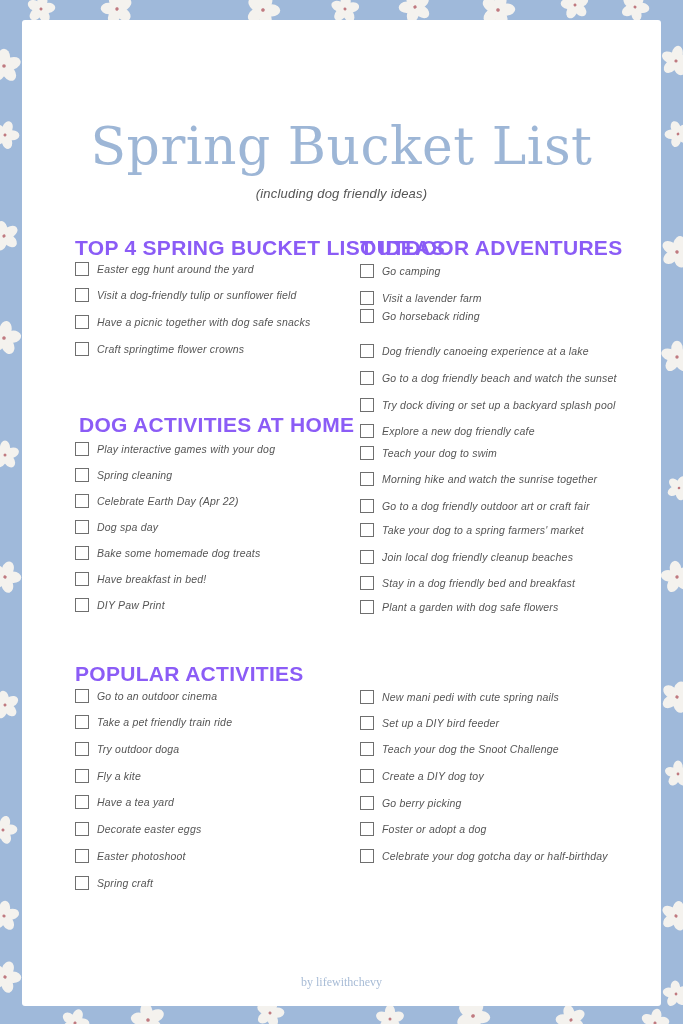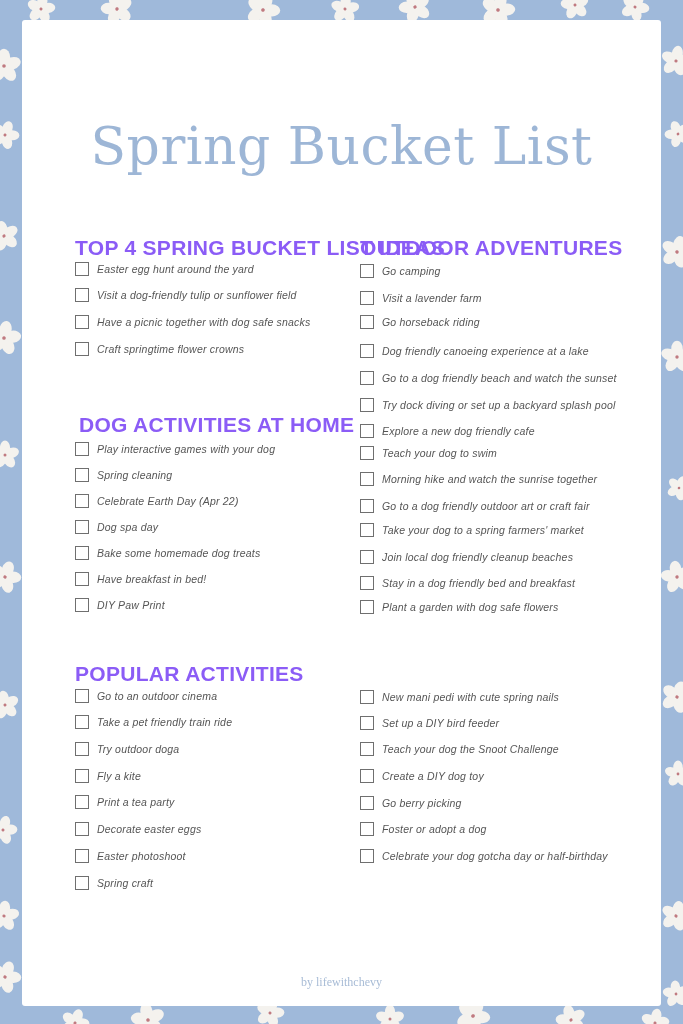--- a/index.html
+++ b/index.html
@@ -471,20 +471,21 @@
         <ellipse cx="50" cy="26" rx="17" ry="24" fill="#f4f2ee" transform="rotate(216 50 50)"></ellipse>
         <ellipse cx="50" cy="26" rx="17" ry="24" fill="#f4f2ee" transform="rotate(288 50 50)"></ellipse>
         <circle cx="50" cy="50" r="16" fill="#f4f2ee"></circle>
         <circle cx="50" cy="50" r="5" fill="#c07a80"></circle>
       </svg>
     </div>
   </div>
 
 <div class="card">
   <h1 class="title">Spring Bucket List</h1>
+  <div class="subtitle">(including dog friendly ideas)</div>
 
   <div class="section-heading" style="left:53px; top:216px;">TOP 4 SPRING BUCKET LIST IDEAS</div>
   <ul class="list" style="left:53px; top:242px;">
     <li class="item" style="top:0px;">
         <span class="checkbox"></span>
         <span class="item-label">Easter egg hunt around the yard</span>
       </li>
     <li class="item" style="top:26px;">
         <span class="checkbox"></span>
         <span class="item-label">Visit a dog-friendly tulip or sunflower field</span>
@@ -502,21 +503,21 @@
   <div class="section-heading" style="left:338px; top:216px;">OUTDOOR ADVENTURES</div>
   <ul class="list" style="left:338px; top:244px;">
     <li class="item" style="top:0px;">
         <span class="checkbox"></span>
         <span class="item-label">Go camping</span>
       </li>
     <li class="item" style="top:27px;">
         <span class="checkbox"></span>
         <span class="item-label">Visit a lavender farm</span>
       </li>
-    <li class="item" style="top:51px;">
+    <li class="item" style="top:45px;">
         <span class="checkbox"></span>
         <span class="item-label">Go horseback riding</span>
       </li>
     <li class="item" style="top:80px;">
         <span class="checkbox"></span>
         <span class="item-label">Dog friendly canoeing experience at a lake</span>
       </li>
     <li class="item" style="top:107px;">
         <span class="checkbox"></span>
         <span class="item-label">Go to a dog friendly beach and watch the sunset</span>
@@ -604,21 +605,21 @@
     <li class="item" style="top:53px;">
         <span class="checkbox"></span>
         <span class="item-label">Try outdoor doga</span>
       </li>
     <li class="item" style="top:80px;">
         <span class="checkbox"></span>
         <span class="item-label">Fly a kite</span>
       </li>
     <li class="item" style="top:106px;">
         <span class="checkbox"></span>
-        <span class="item-label">Print a tea party</span>
+        <span class="item-label">Have a tea yard</span>
       </li>
     <li class="item" style="top:133px;">
         <span class="checkbox"></span>
         <span class="item-label">Decorate easter eggs</span>
       </li>
     <li class="item" style="top:160px;">
         <span class="checkbox"></span>
         <span class="item-label">Easter photoshoot</span>
       </li>
     <li class="item" style="top:187px;">

